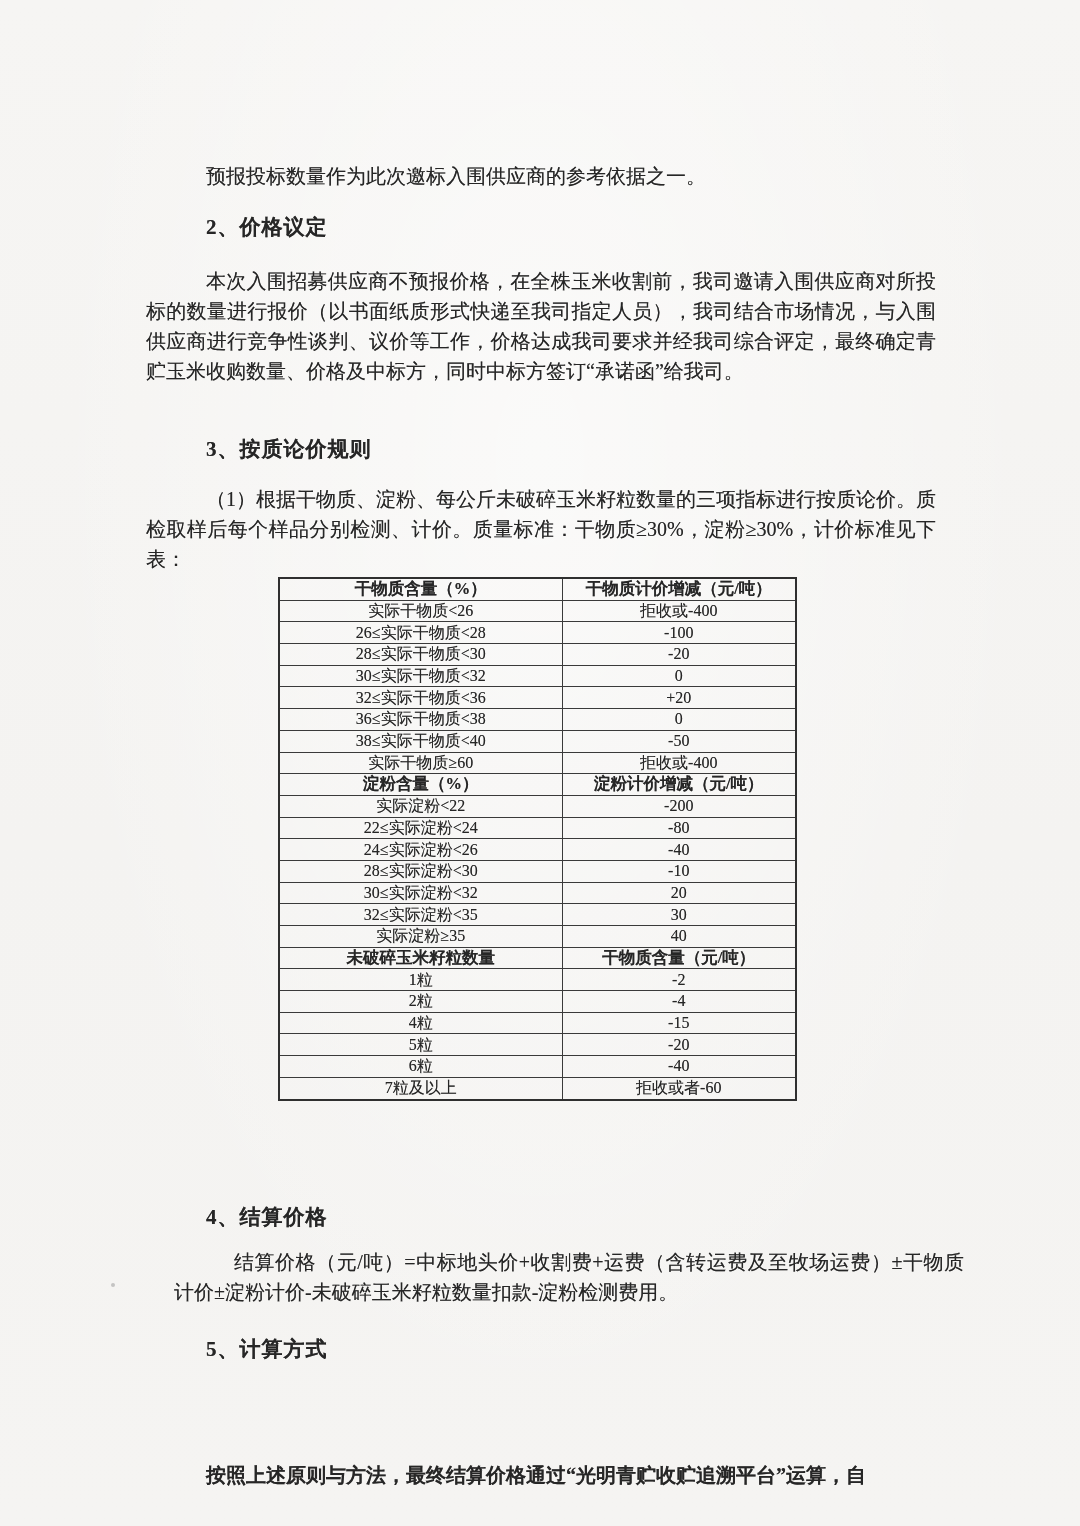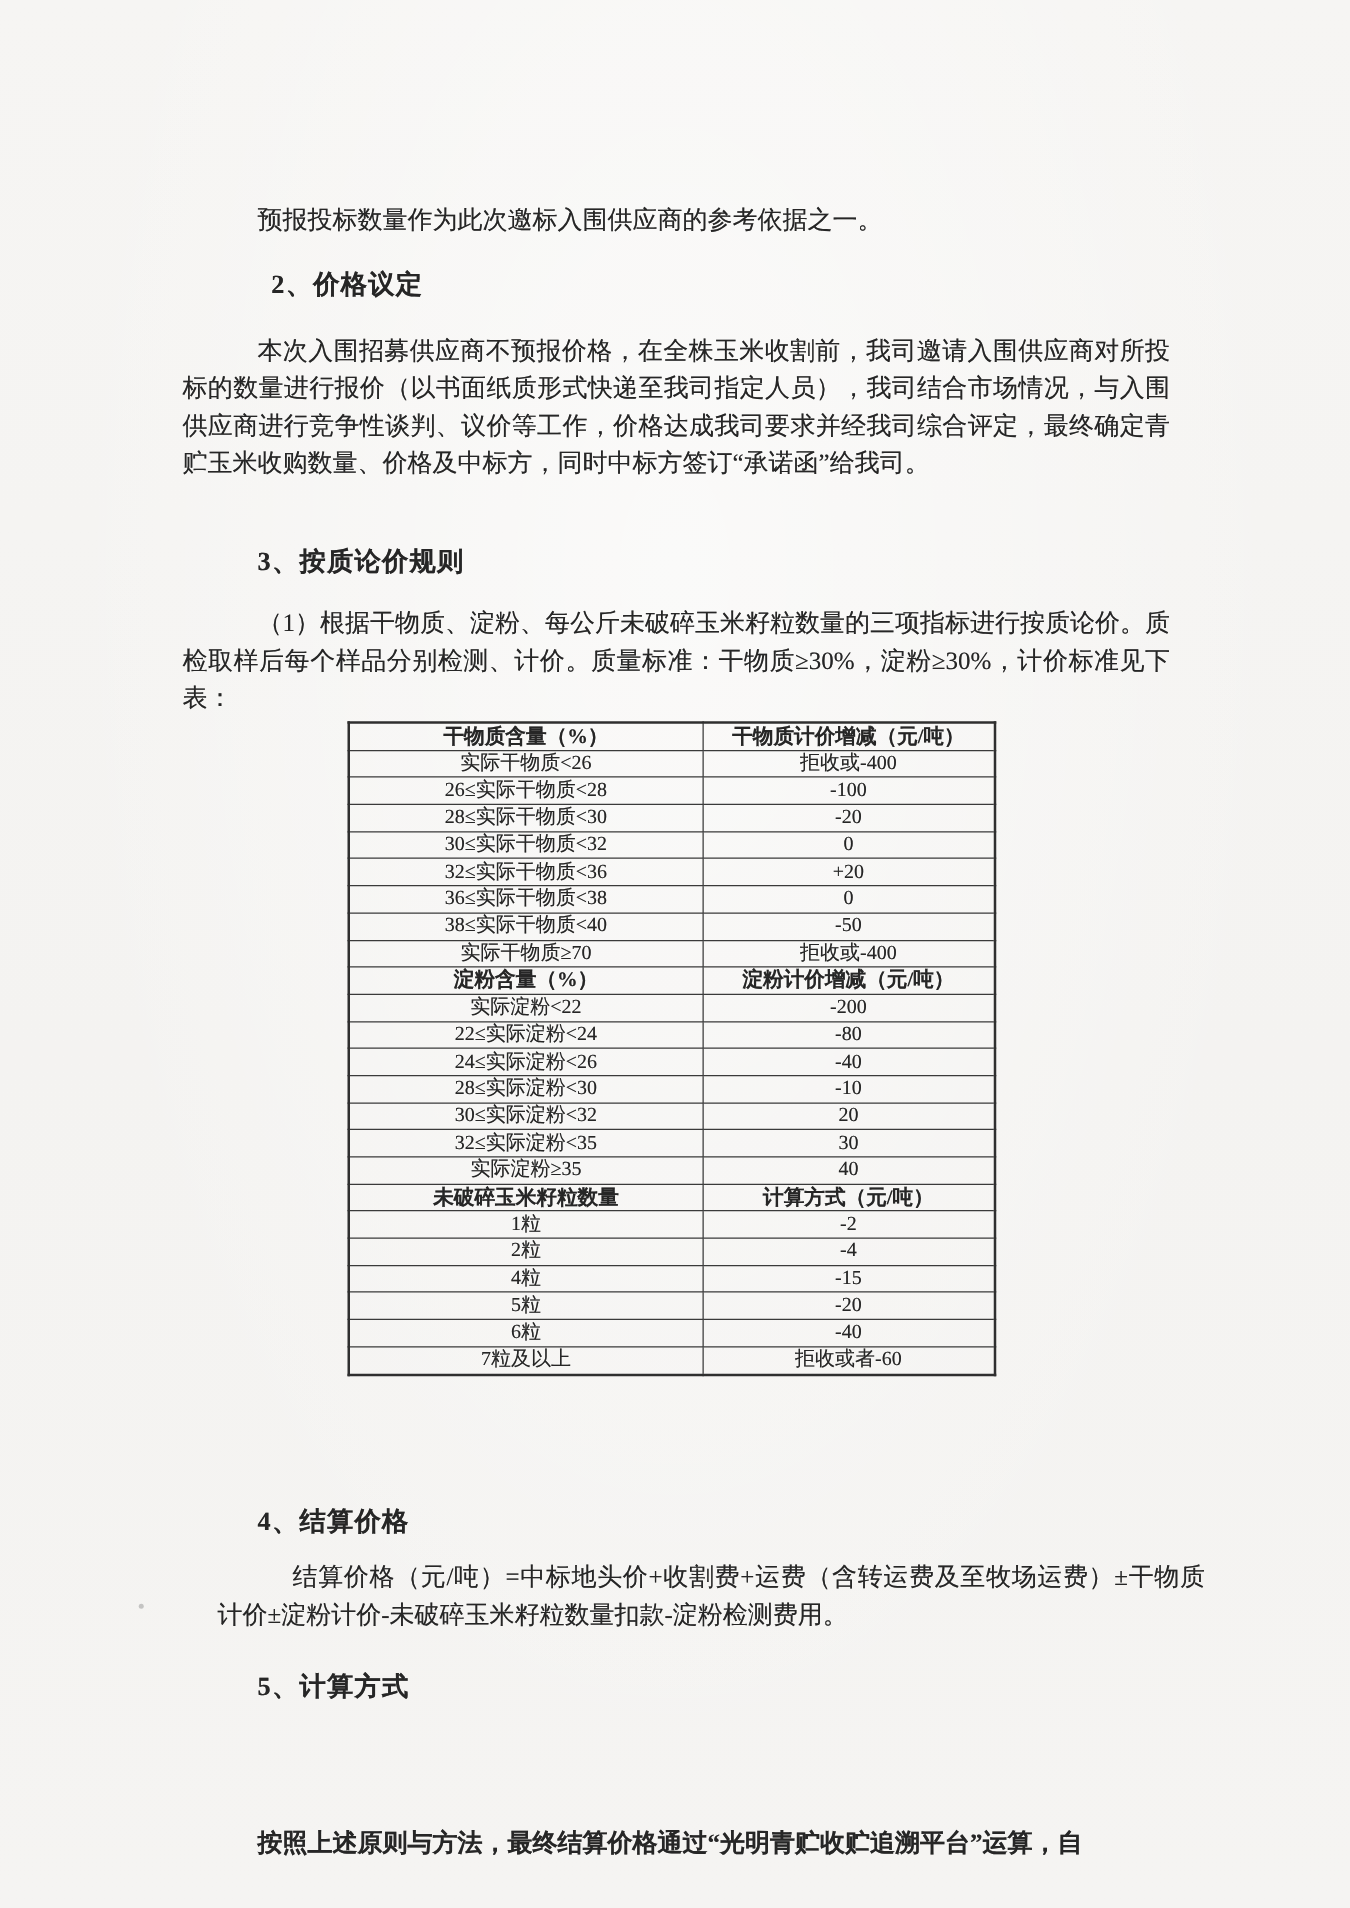--- a/index.html
+++ b/index.html
@@ -54,21 +54,21 @@
     background:#8a8a8a;opacity:.45;
   }
 </style>
 </head>
 <body>
 
 <div class="page">
 
   <p class="para" style="top:141px;">预报投标数量作为此次邀标入围供应商的参考依据之一。</p>
 
-  <h3 class="heading" style="top:192px;margin-left:11px;">2、价格议定</h3>
+  <h3 class="heading" style="top:192px;">2、价格议定</h3>
 
   <p class="para" style="top:246px;">本次入围招募供应商不预报价格，在全株玉米收割前，我司邀请入围供应商对所投标的数量进行报价（以书面纸质形式快递至我司指定人员），我司结合市场情况，与入围供应商进行竞争性谈判、议价等工作，价格达成我司要求并经我司综合评定，最终确定青贮玉米收购数量、价格及中标方，同时中标方签订“承诺函”给我司。</p>
 
   <h3 class="heading" style="top:414px;">3、按质论价规则</h3>
 
   <p class="para" style="top:464px;">（1）根据干物质、淀粉、每公斤未破碎玉米籽粒数量的三项指标进行按质论价。质检取样后每个样品分别检测、计价。质量标准：干物质≥30%，淀粉≥30%，计价标准见下表：</p>
 
   <table class="pricing">
     <colgroup>
         <col class="c1">
@@ -101,21 +101,21 @@
         </tr>
         <tr>
           <td>36≤实际干物质&lt;38</td>
           <td>0</td>
         </tr>
         <tr>
           <td>38≤实际干物质&lt;40</td>
           <td>-50</td>
         </tr>
         <tr>
-          <td>实际干物质≥70</td>
+          <td>实际干物质≥60</td>
           <td>拒收或-400</td>
         </tr>
         <tr>
           <td class="th">淀粉含量（%）</td>
           <td class="th">淀粉计价增减（元/吨）</td>
         </tr>
         <tr>
           <td>实际淀粉&lt;22</td>
           <td>-200</td>
         </tr>
@@ -138,21 +138,21 @@
         <tr>
           <td>32≤实际淀粉&lt;35</td>
           <td>30</td>
         </tr>
         <tr>
           <td>实际淀粉≥35</td>
           <td>40</td>
         </tr>
         <tr>
           <td class="th">未破碎玉米籽粒数量</td>
-          <td class="th">计算方式（元/吨）</td>
+          <td class="th">干物质含量（元/吨）</td>
         </tr>
         <tr>
           <td>1粒</td>
           <td>-2</td>
         </tr>
         <tr>
           <td>2粒</td>
           <td>-4</td>
         </tr>
         <tr>

